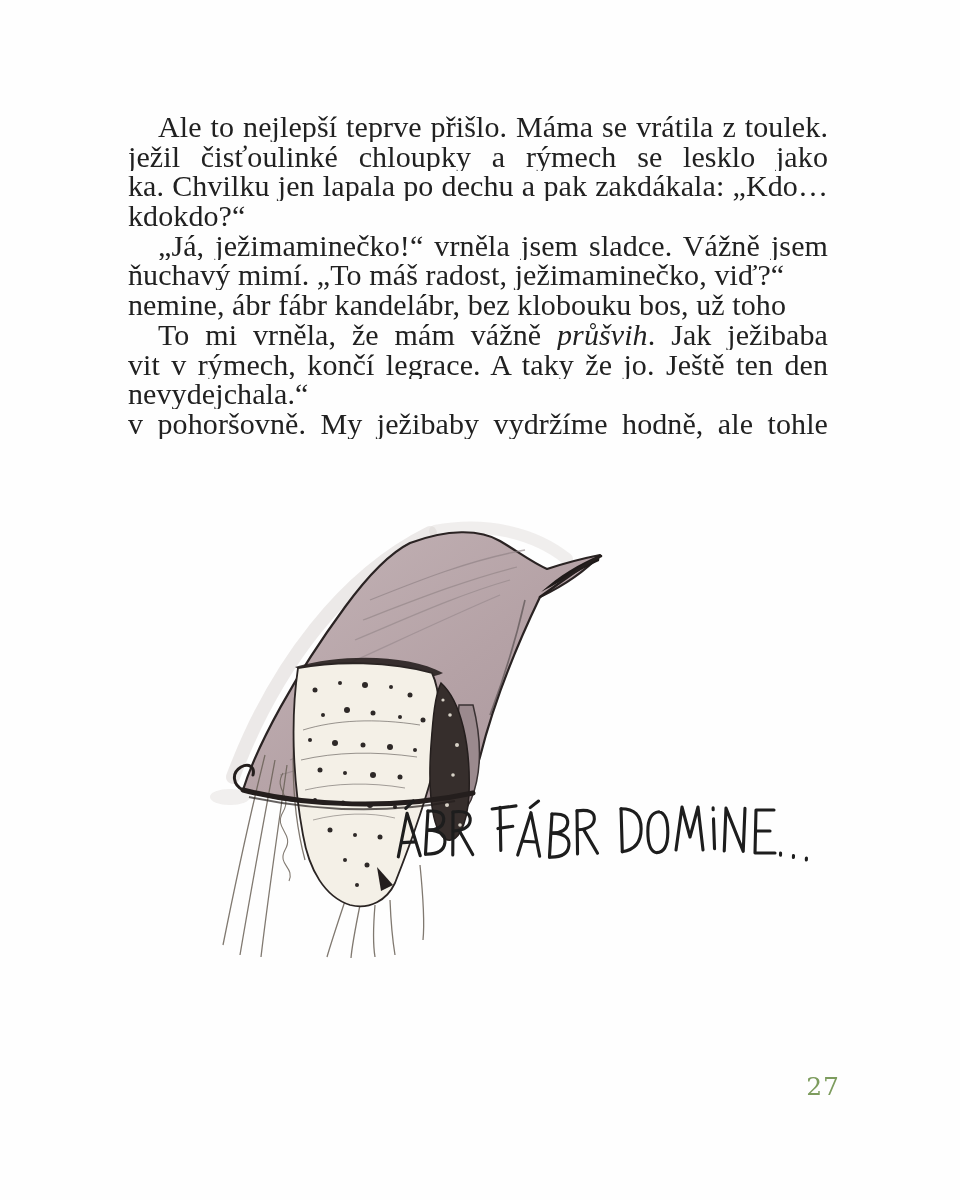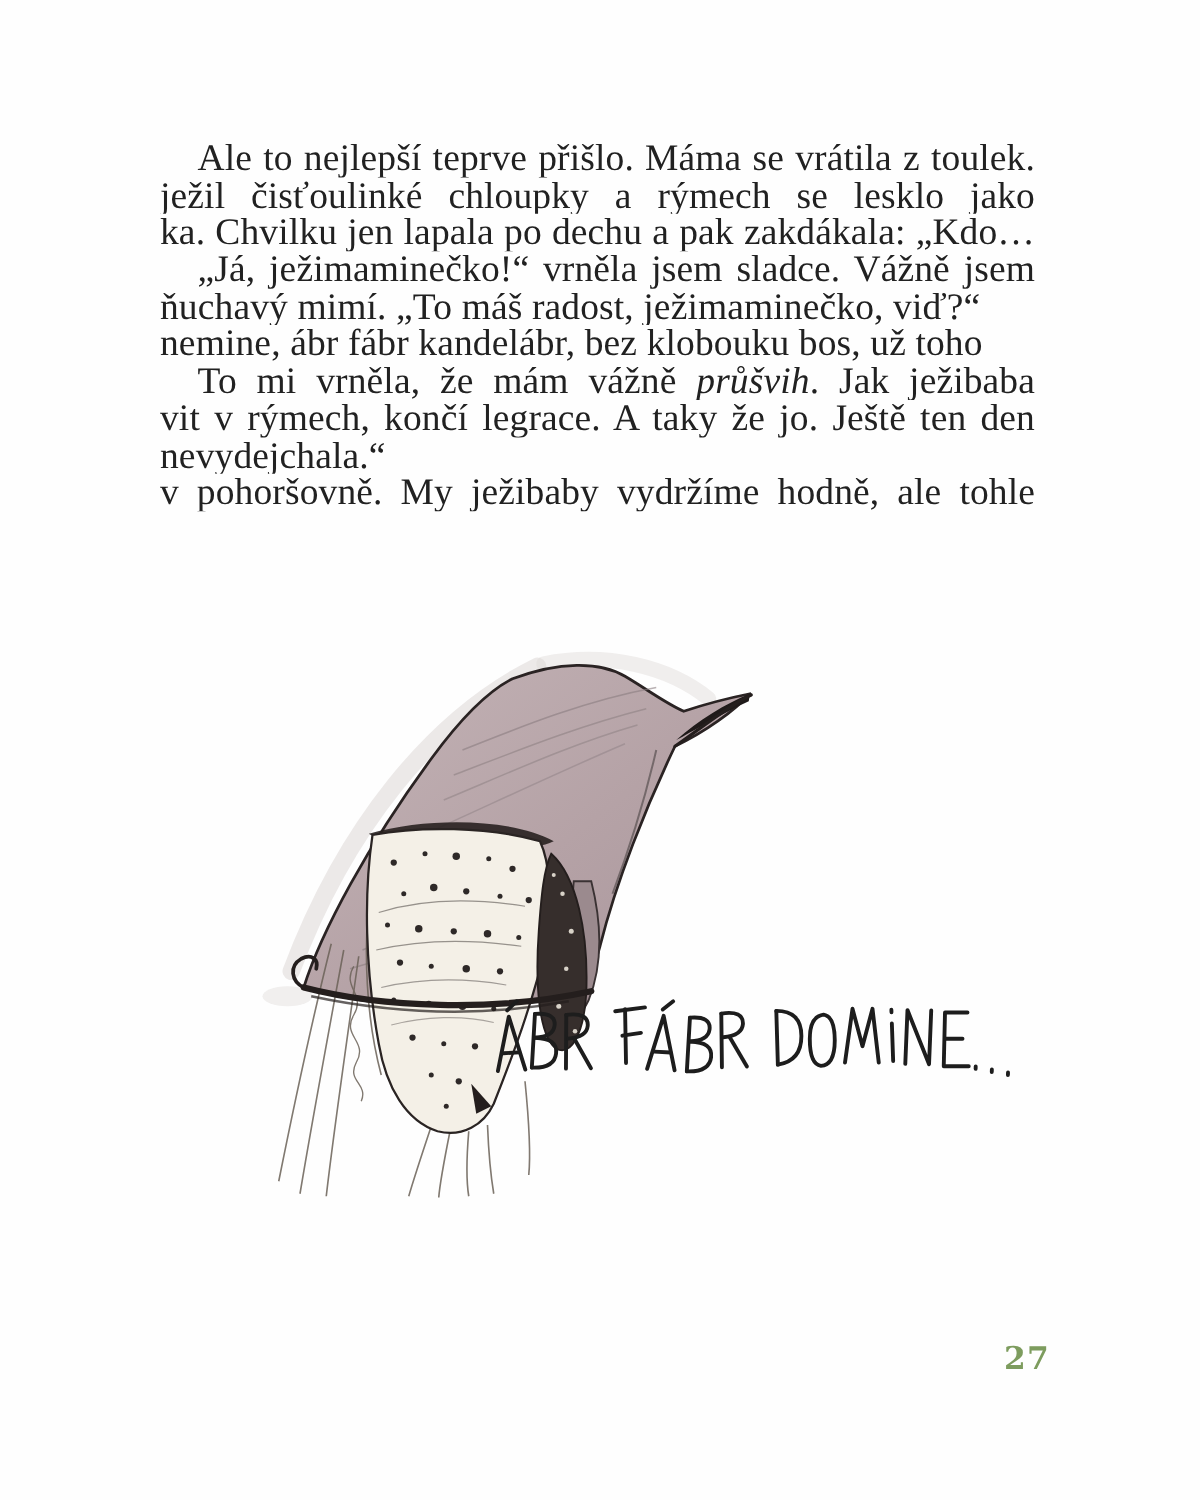--- a/index.html
+++ b/index.html
@@ -15,33 +15,34 @@
     overflow:hidden;white-space:normal;}
   .bline.last{text-align:left;text-align-last:left;}
   .bline.indent{text-indent:30px;}
   .bline em{}
 
   .illustration{position:absolute;left:195px;top:505px;width:620px;height:460px;}
   .caption-svg{position:absolute;left:388px;top:790px;width:425px;height:90px;}
 
   .page-num{
     position:absolute;left:780px;top:1072px;width:60px;text-align:right;
-    font-family:"DejaVu Serif",serif;font-weight:bold;font-size:25px;
+    font-family:"DejaVu Serif",serif;font-weight:normal;font-size:25px;
     letter-spacing:1px;
   }
 </style>
 </head>
 <body>
 
 <div class="page" style="background: rgb(254, 254, 254);">
 
   <div class="text-block" id="text-block" style="color: rgb(33, 33, 33);">
       <div class="bline indent"><span>Ale to nejlepší teprve přišlo. Máma se vrátila z toulek. Koberec</span></div>
       <div class="bline"><span>ježil čisťoulinké chloupky a rýmech se lesklo jako křišťálová studán-</span></div>
       <div class="bline"><span>ka. Chvilku jen lapala po dechu a pak zakdákala: „Kdo… kdokdo-</span></div>
+      <div class="bline last"><span>kdokdo?“</span></div>
       <div class="bline indent"><span>„Já, ježimaminečko!“ vrněla jsem sladce. Vážně jsem mluvila jako</span></div>
       <div class="bline last"><span>ňuchavý mimí. „To máš radost, ježimaminečko, viď?“</span></div>
       <div class="bline last"><span>nemine, ábr fábr kandelábr, bez klobouku bos, už toho mám dost!“</span></div>
       <div class="bline indent"><span>To mi vrněla, že mám vážně </span><em>průšvih</em><span>. Jak ježibaba začne mlu-</span></div>
       <div class="bline"><span>vit v rýmech, končí legrace. A taky že jo. Ještě ten den jsem byla</span></div>
       <div class="bline last"><span>nevydejchala.“</span></div>
       <div class="bline"><span>v pohoršovně. My ježibaby vydržíme hodně, ale tohle moje máma</span></div>
     </div>
 
   <svg class="illustration" viewBox="0 0 620 460" xmlns="http://www.w3.org/2000/svg">

